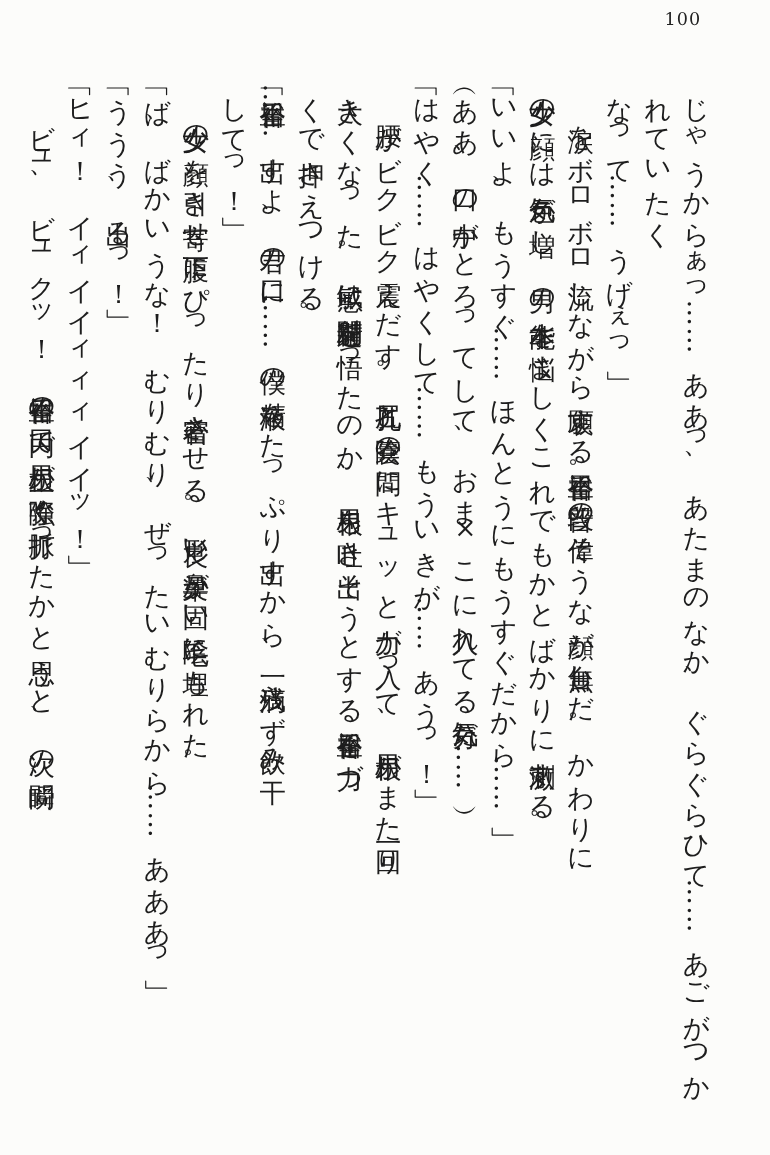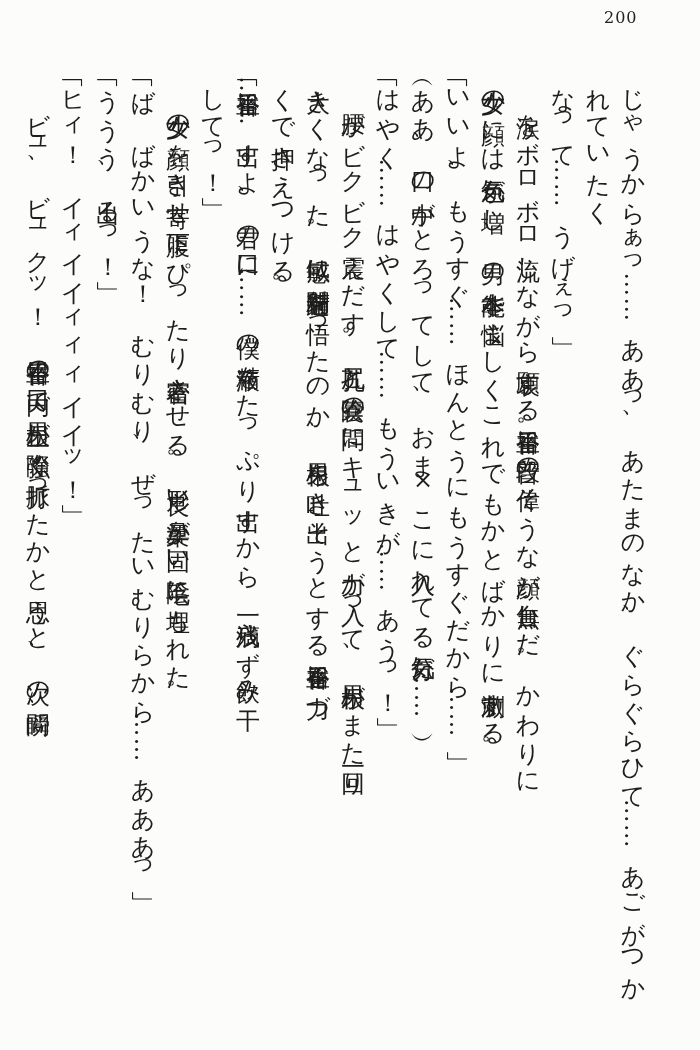--- a/index.html
+++ b/index.html
@@ -43,21 +43,21 @@
     padding: 0;
   }
   .col.indent {
     text-indent: 1em;
   }
 </style>
 </head>
 <body>
 
 <div class="page">
-  <div class="page-number">200</div>
+  <div class="page-number">100</div>
   <div class="text-body">
       <div class="col">じゃうからぁっ……ああっ、あたまのなか、ぐらぐらひて……あごがつかれていたく</div>
       <div class="col">なって……うげぇっ」</div>
       <div class="col indent">涙をボロボロ流しながら哀願する裕香里。普段の偉そうな顔が台無しだ。かわりに</div>
       <div class="col">少女の顔には色気が増し、男の本能を悩ましくこれでもかとばかりに刺激する。</div>
       <div class="col">「いいよ、もうすぐ……ほんとうにもうすぐだから……」</div>
       <div class="col">（ああ、口の中がとろってして、おま×こに入れてる気分だ……）</div>
       <div class="col">「はやく……はやくして……もういきが……あうっ！」</div>
       <div class="col indent">腰がビクビク震えだす。尻孔と陰嚢の間にキュッと力が入って、男根がまた一回り</div>
       <div class="col">大きくなった。敏感に射精間近を悟ったのか、男根を吐き出そうとする裕香里を力づ</div>

